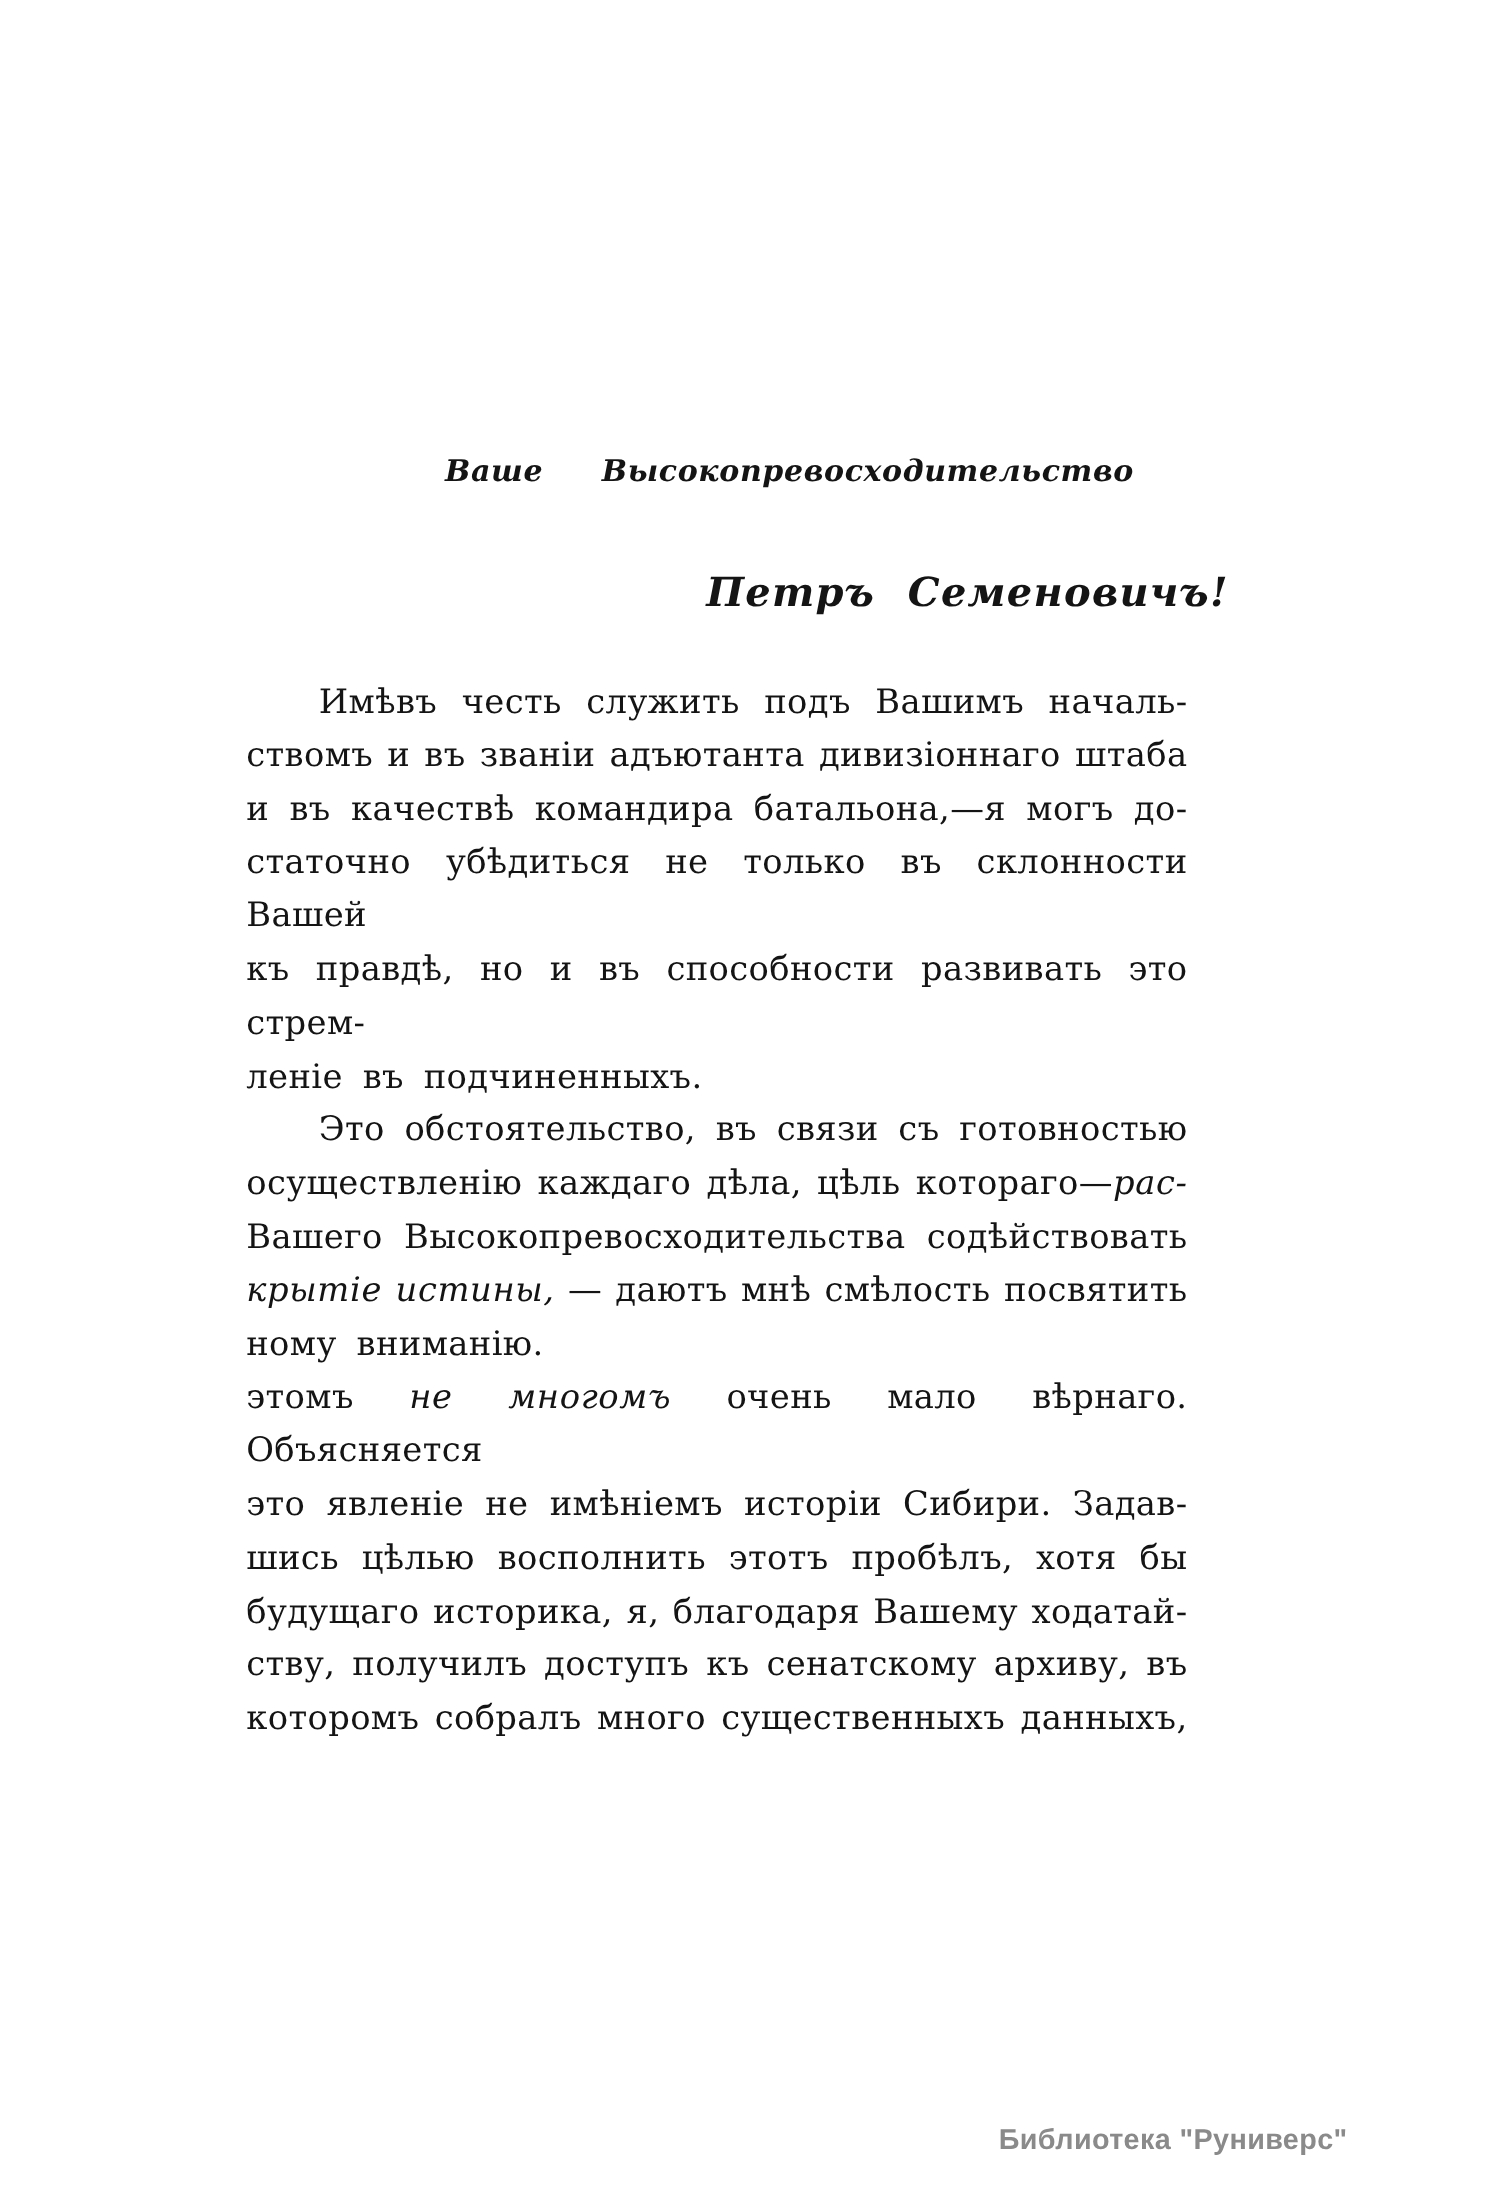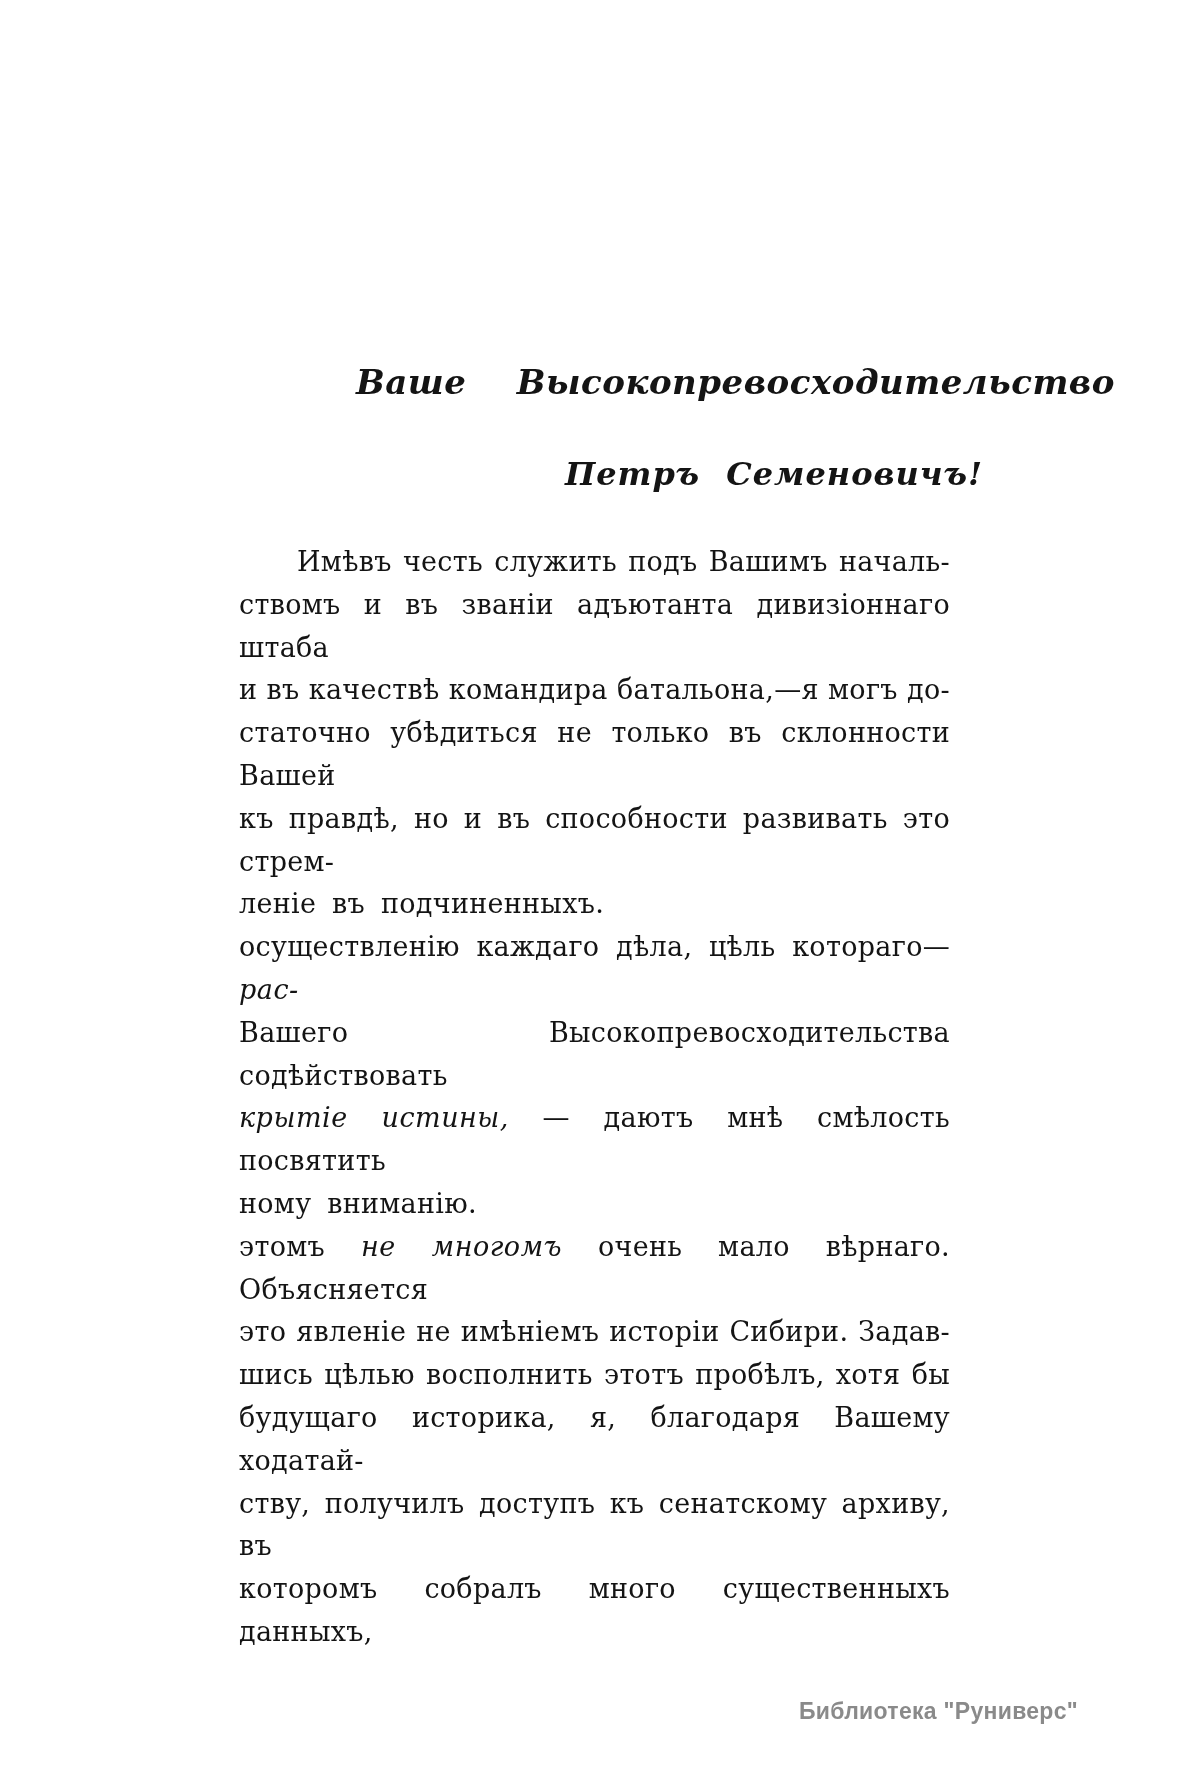--- a/index.html
+++ b/index.html
@@ -13,21 +13,21 @@
     font-family: "DejaVu Serif", "Liberation Serif", serif;
     overflow: hidden;
   }
   .salutation-script {
     position: absolute;
     left: 356px;
     top: 362px;
     font-family: "DejaVu Serif", serif;
     font-style: italic;
     font-weight: bold;
-    font-size: 34px;
+    font-size: 24px;
     letter-spacing: 0.5px;
     word-spacing: 38px;
     white-space: nowrap;
   }
   .salutation-name {
     position: absolute;
     left: 565px;
     top: 455px;
     font-family: "DejaVu Serif", serif;
     font-style: italic;
@@ -42,21 +42,20 @@
     left: 197px;
     top: 541px;
     width: 753px;
     font-size: 27px;
     line-height: 42.8px;
     letter-spacing: 0.3px;
   }
   .line {
     text-align: justify;
     text-align-last: justify;
-    margin-left: 42px;
   }
   .line.end {
     text-align-last: left;
     word-spacing: 7px;
   }
   .line.indent {
     text-indent: 58px;
   }
   .line em {
     font-style: italic;
@@ -83,20 +82,21 @@
 
   <div class="salutation-name">Петръ Семеновичъ!</div>
 
   <div class="body-block">
       <div class="line indent"><span>Имѣвъ честь служить подъ Вашимъ началь-</span></div>
       <div class="line"><span>ствомъ и въ званіи адъютанта дивизіоннаго штаба</span></div>
       <div class="line"><span>и въ качествѣ командира батальона,—я могъ до-</span></div>
       <div class="line"><span>статочно убѣдиться не только въ склонности Вашей</span></div>
       <div class="line"><span>къ правдѣ, но и въ способности развивать это стрем-</span></div>
       <div class="line end"><span>леніе въ подчиненныхъ.</span></div>
+      <div class="line indent"><span>Это обстоятельство, въ связи съ готовностью</span></div>
       <div class="line"><span>осуществленію каждаго дѣла, цѣль котораго—</span><em>рас-</em></div>
       <div class="line"><span>Вашего Высокопревосходительства содѣйствовать</span></div>
       <div class="line"><em>крытіе истины,</em><span> — даютъ мнѣ смѣлость посвятить</span></div>
       <div class="line end"><span>ному вниманію.</span></div>
       <div class="line"><span>этомъ </span><em>не многомъ</em><span> очень мало вѣрнаго. Объясняется</span></div>
       <div class="line"><span>это явленіе не имѣніемъ исторіи Сибири. Задав-</span></div>
       <div class="line"><span>шись цѣлью восполнить этотъ пробѣлъ, хотя бы</span></div>
       <div class="line"><span>будущаго историка, я, благодаря Вашему ходатай-</span></div>
       <div class="line"><span>ству, получилъ доступъ къ сенатскому архиву, въ</span></div>
       <div class="line"><span>которомъ собралъ много существенныхъ данныхъ,</span></div>

